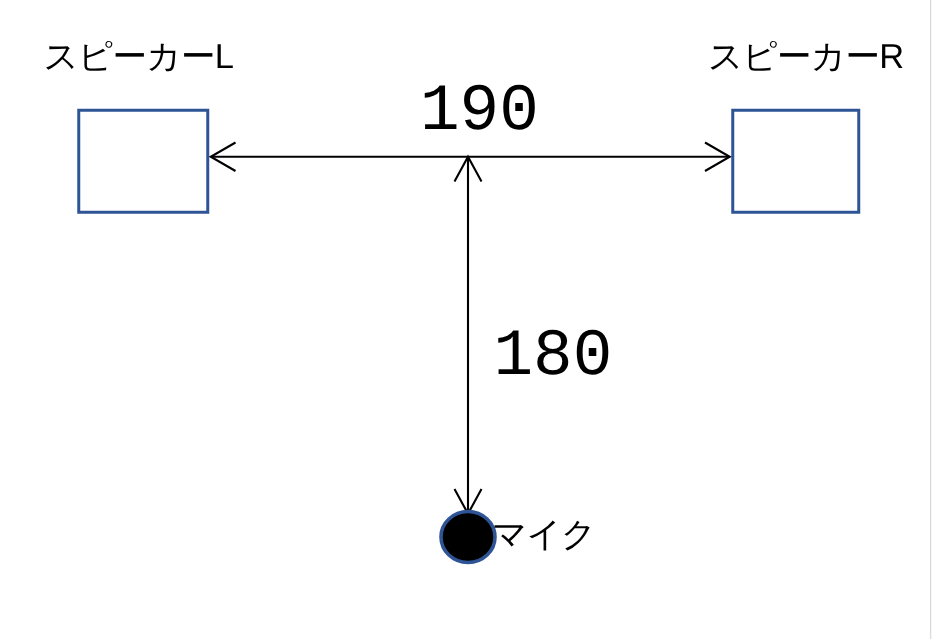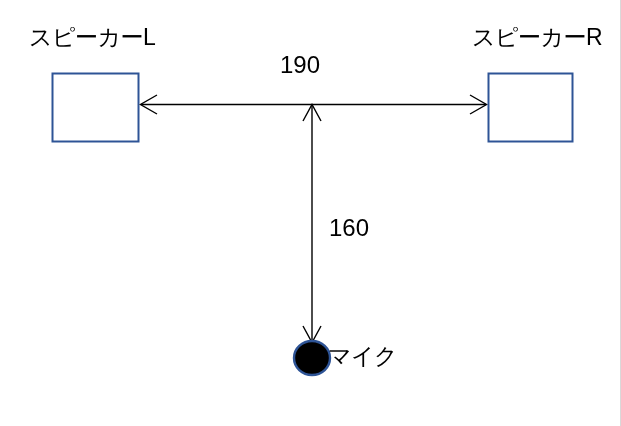--- a/index.html
+++ b/index.html
@@ -31,22 +31,23 @@
     white-space: nowrap;
     color: #000000;
     line-height: 1;
     font-family: "Liberation Sans", "DejaVu Sans", sans-serif;
   }
   .jp-label {
     font-size: 23px;
     letter-spacing: -0.5px;
   }
   .dim-label {
-    font-size: 24px;
+    font-size: 44px;
     letter-spacing: 0px;
+    font-family: Liberation Mono, monospace;
   }
   #speaker-l-label { left: 29px;  top: 26px; }
   #speaker-r-label { left: 472px; top: 26px; }
   #mic-label       { left: 328px; top: 345px; }
   #dim-190-label   { left: 280px; top: 53px; }
   #dim-140-label   { left: 329px; top: 216px; }
 </style>
 </head>
 <body>
 
@@ -73,17 +74,17 @@
     <ellipse cx="312" cy="358" rx="18" ry="17" fill="#000000" stroke="#2e5496" stroke-width="2.4"></ellipse>
 
   </svg>
 
   <div class="label jp-label" id="speaker-l-label">スピーカーL</div>
 
   <div class="label jp-label" id="speaker-r-label">スピーカーR</div>
 
   <div class="label dim-label" id="dim-190-label">190</div>
 
-  <div class="label dim-label" id="dim-140-label">160</div>
+  <div class="label dim-label" id="dim-140-label">180</div>
 
   <div class="label jp-label" id="mic-label">マイク</div>
 
 </div>
 
 </body></html>

